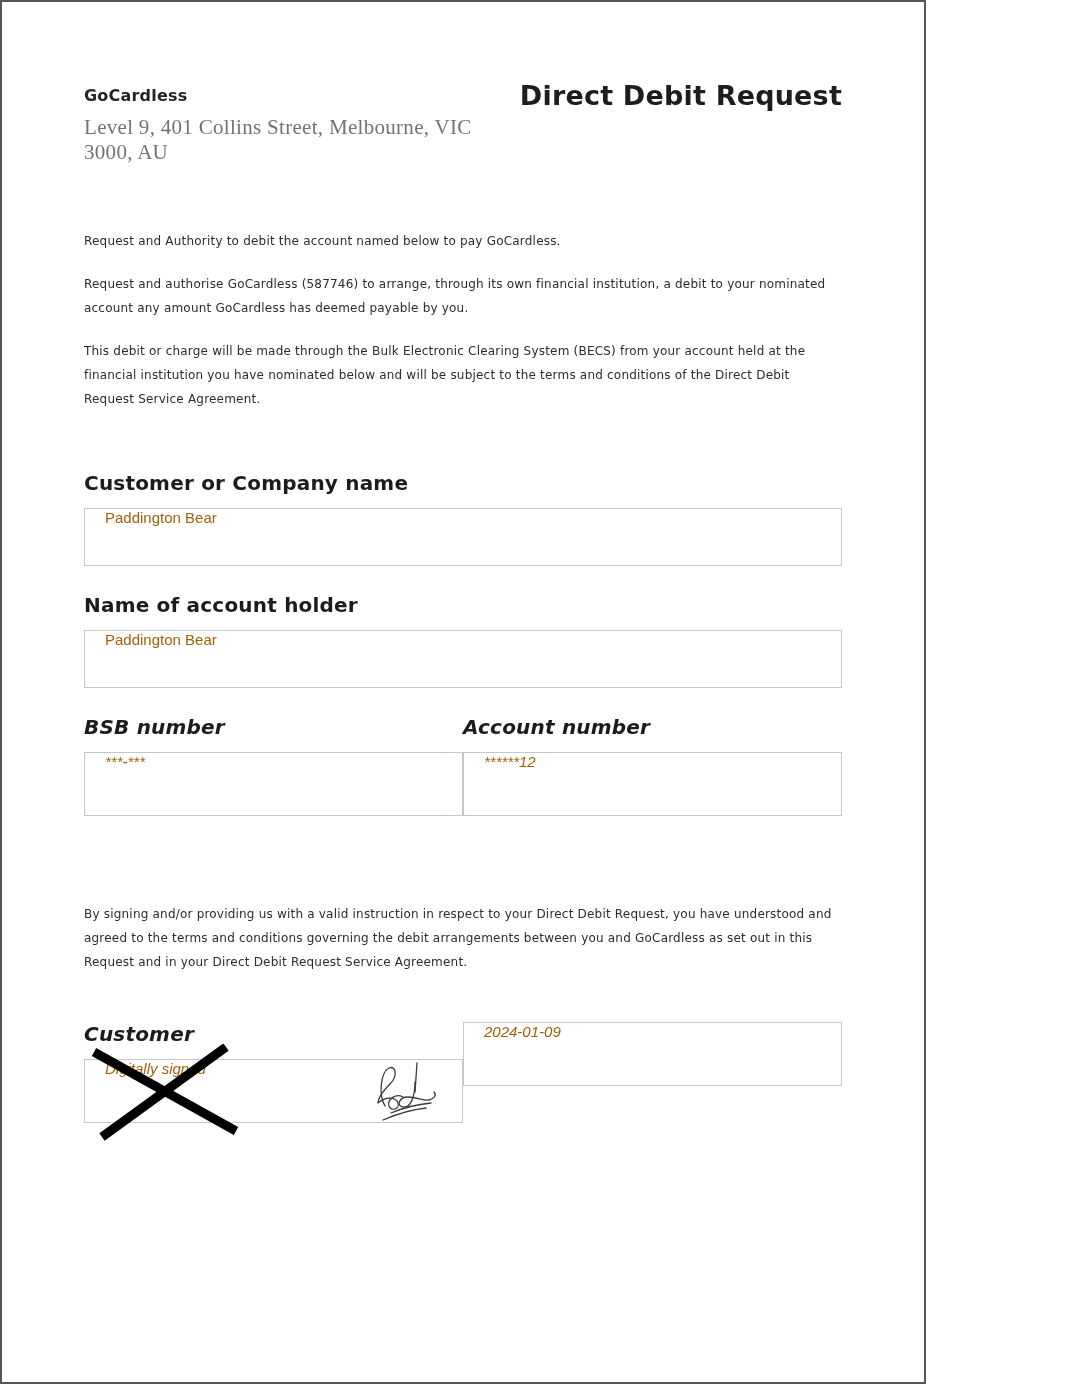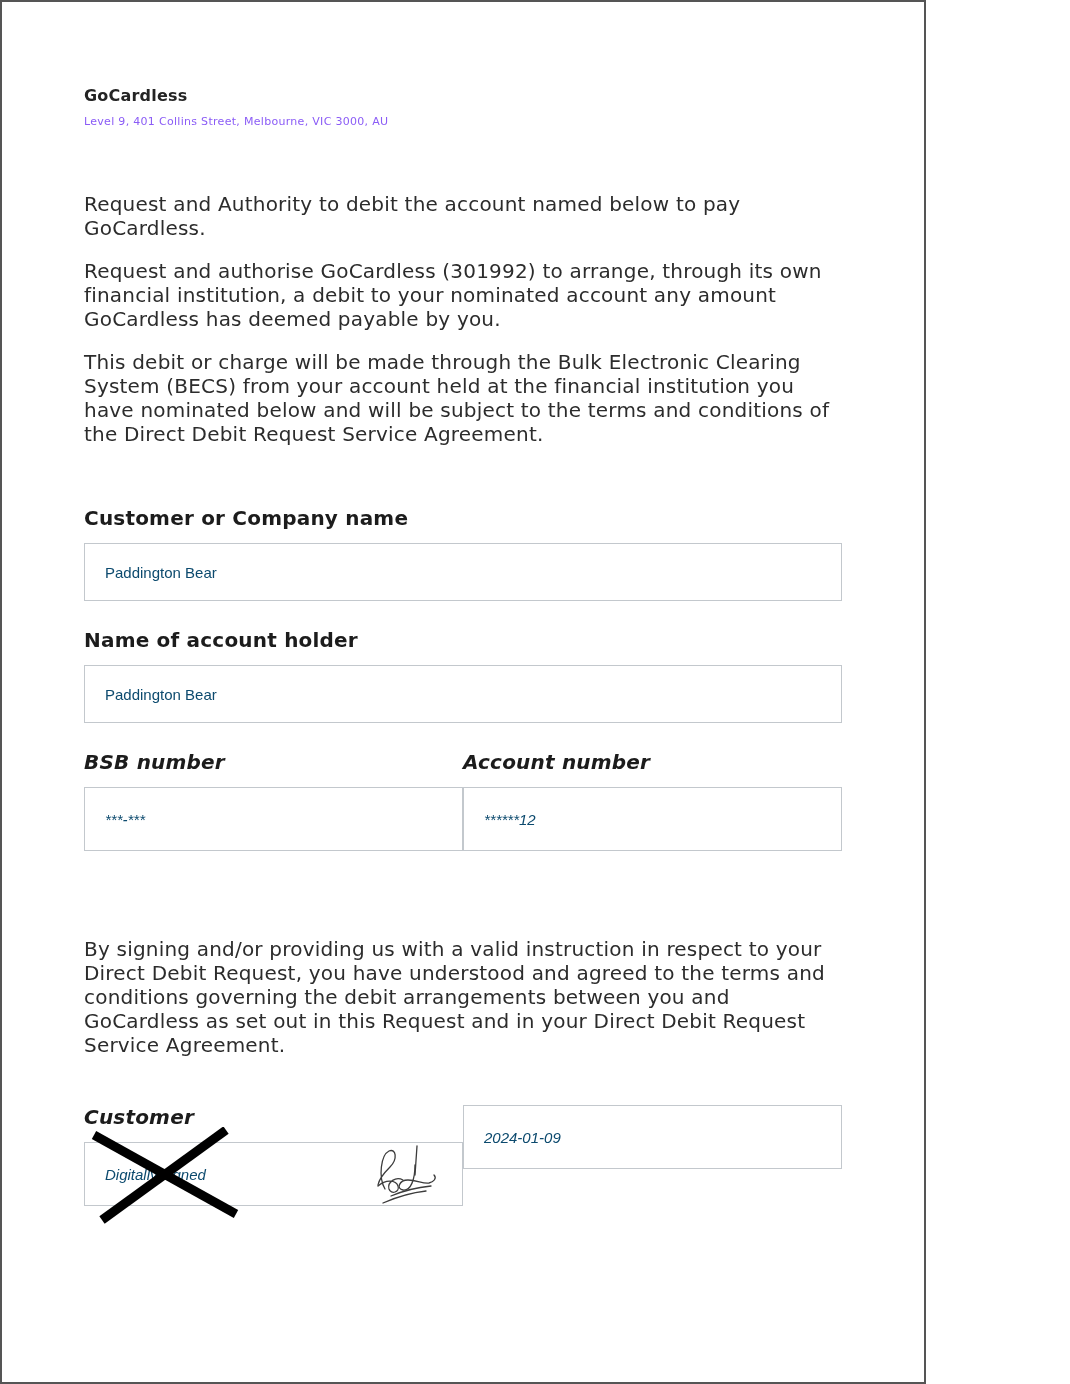--- a/index.html
+++ b/index.html
@@ -24,63 +24,63 @@
     margin-top: 84px;
   }
   .brand {
     font-size: 16px;
     font-weight: bold;
     color: #242424;
     letter-spacing: 0.2px;
   }
   .address {
     margin-top: 10px;
-    font-size: 11px;
-    color: #8b5cf6;
+    font-size: 21px;
+    color: #737373;
     letter-spacing: 0.3px;
+    font-family: Liberation Serif, serif;
   }
   .title {
     margin: -6px 0 0 0;
     font-size: 27px;
     font-weight: bold;
     color: #1d1d1d;
     letter-spacing: 0.2px;
     white-space: nowrap;
   }
 
   
   .intro { margin-top: 64px; }
   .intro p, .agreement {
     margin: 0 0 19px 0;
-    font-size: 20px;
+    font-size: 12px;
     line-height: 24px;
     color: #2c2c2c;
     letter-spacing: 0.2px;
   }
 
   
   .form-section { margin-top: 60px; }
   .field-label {
     font-size: 20px;
     font-weight: bold;
     color: #1c1c1c;
     margin-bottom: 13px;
     letter-spacing: 0.2px;
   }
   .input-box {
     box-sizing: border-box;
     border: 1px solid #c3c8cd;
     background: #ffffff;
     height: 58px;
     display: flex;
-    align-items: center;
     padding-left: 20px;
     font-family: "Liberation Sans", sans-serif;
     font-size: 15px;
-    color: #0c4a6e;
+    color: #a16207;
   }
   .field { margin-bottom: 27px; }
   .field-row {
     display: flex;
     justify-content: space-between;
     margin-bottom: 0;
     font-style: italic;
   }
   .half { width: 430px; margin-bottom: 0; }
   .half .input-box { height: 64px; }
@@ -112,25 +112,26 @@
 <body>
 
 <div class="page">
   <div class="content">
 
     <header class="doc-header">
       <div class="brand-block">
         <div class="brand">GoCardless</div>
         <div class="address">Level 9, 401 Collins Street, Melbourne, VIC 3000, AU</div>
       </div>
+      <h1 class="title">Direct Debit Request</h1>
     </header>
 
     <section class="intro">
       <p>Request and Authority to debit the account named below to pay GoCardless.</p>
-      <p>Request and authorise GoCardless (301992) to arrange, through its own financial institution, a debit to your nominated account any amount GoCardless has deemed payable by you.</p>
+      <p>Request and authorise GoCardless (587746) to arrange, through its own financial institution, a debit to your nominated account any amount GoCardless has deemed payable by you.</p>
       <p>This debit or charge will be made through the Bulk Electronic Clearing System (BECS) from your account held at the financial institution you have nominated below and will be subject to the terms and conditions of the Direct Debit Request Service Agreement.</p>
     </section>
 
     <section class="form-section">
 
       <div class="field">
         <div class="field-label">Customer or Company name</div>
         <div class="input-box">
           <span>Paddington Bear</span>
         </div>

